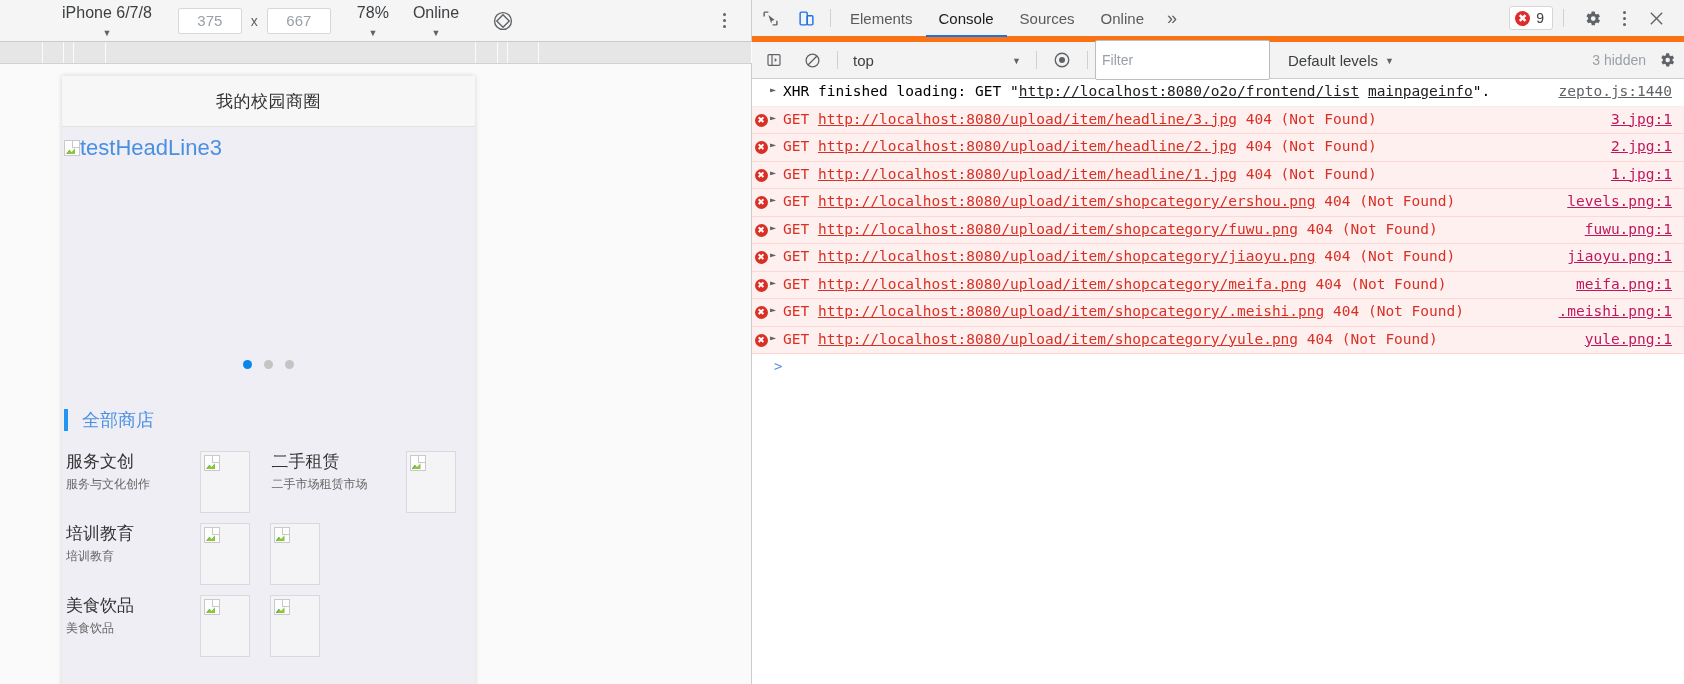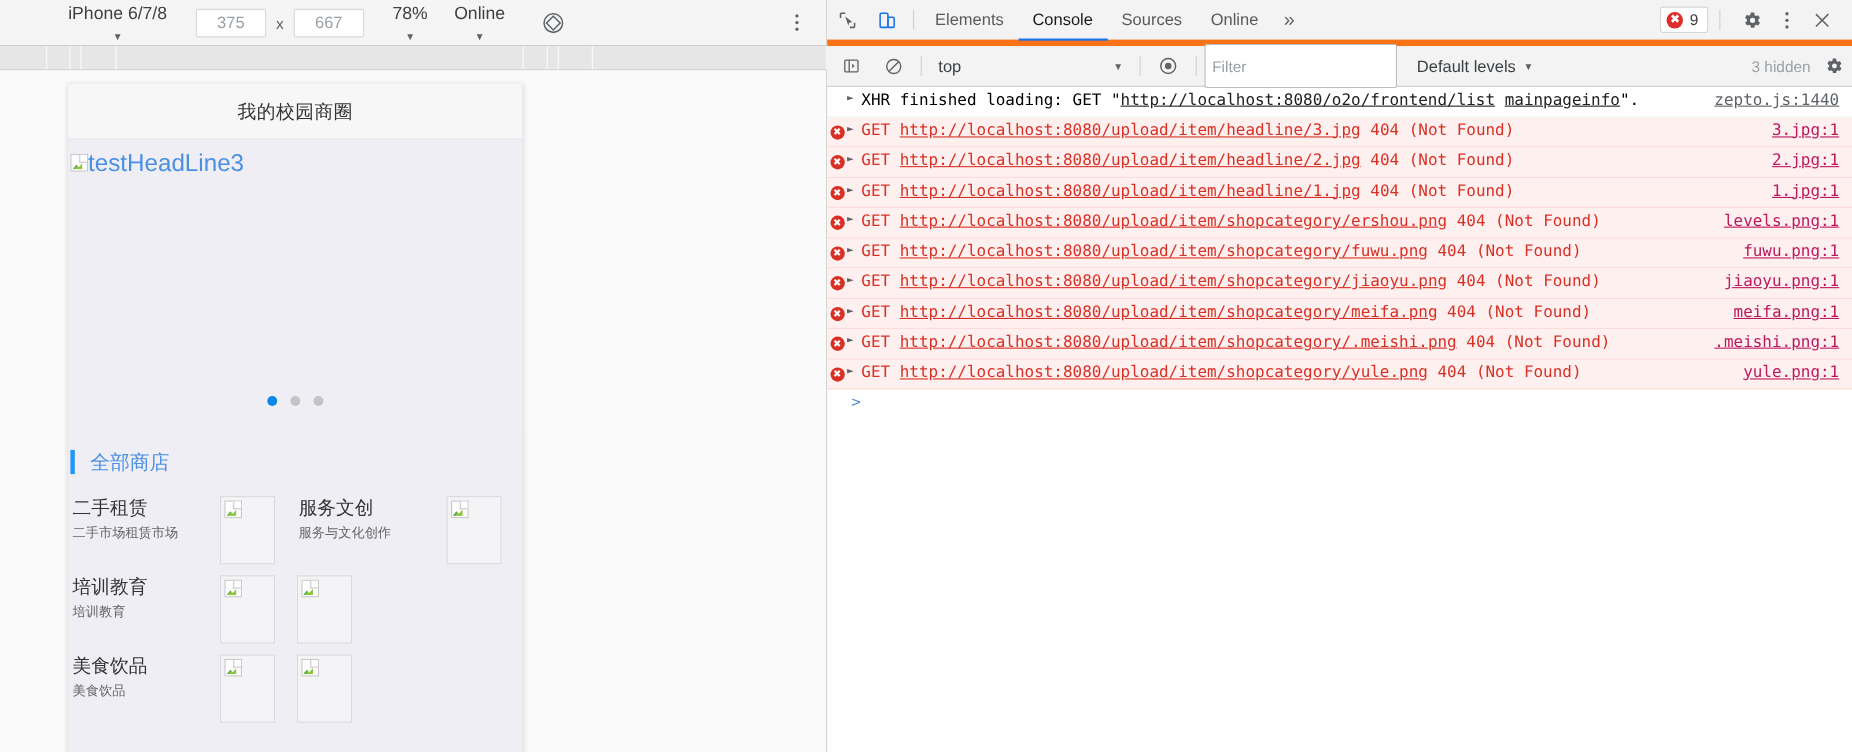--- a/index.html
+++ b/index.html
@@ -329,31 +329,31 @@
         </div>
 
         <div id="section-title">
           <span class="bar"></span>
           <span class="txt">全部商店</span>
         </div>
 
         <div id="cat-grid">
           <div class="cat-cell">
             <div class="cat-text">
+              <div class="cat-name">服务文创</div>
+              <div class="cat-desc">服务与文化创作</div>
+            </div>
+            <div class="cat-thumb">
+              <span class="broken-img"></span>
+            </div>
+          </div>
+          <div class="cat-cell">
+            <div class="cat-text">
               <div class="cat-name">二手租赁</div>
               <div class="cat-desc">二手市场租赁市场</div>
-            </div>
-            <div class="cat-thumb">
-              <span class="broken-img"></span>
-            </div>
-          </div>
-          <div class="cat-cell">
-            <div class="cat-text">
-              <div class="cat-name">服务文创</div>
-              <div class="cat-desc">服务与文化创作</div>
             </div>
             <div class="cat-thumb">
               <span class="broken-img"></span>
             </div>
           </div>
           <div class="cat-cell">
             <div class="cat-text">
               <div class="cat-name">培训教育</div>
               <div class="cat-desc">培训教育</div>
             </div>

